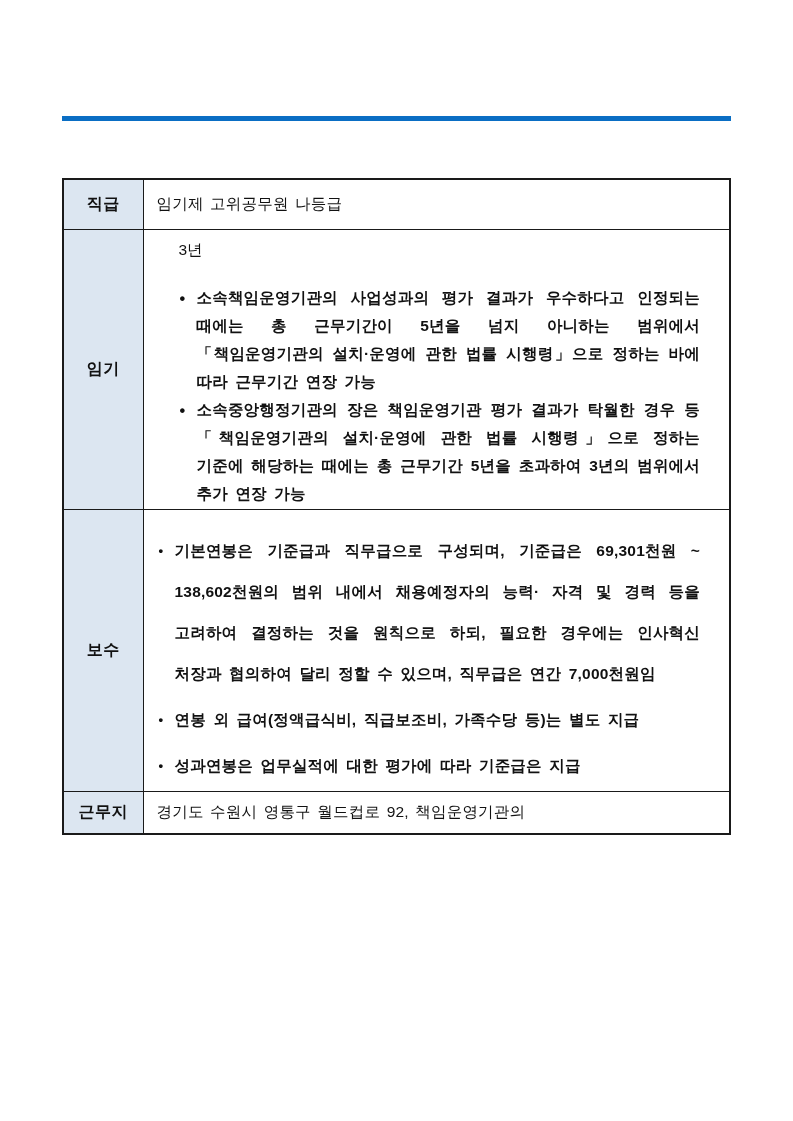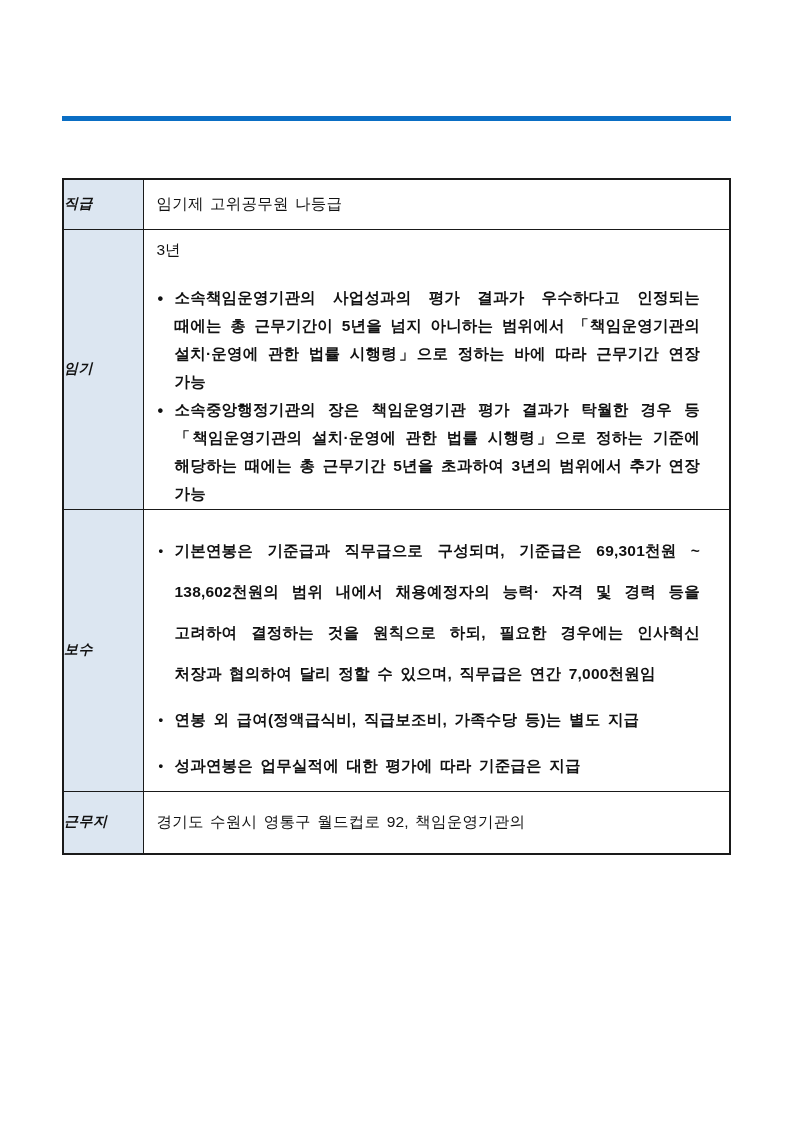--- a/index.html
+++ b/index.html
@@ -43,39 +43,38 @@
     font-size:15.5px;
   }
   .doc-table td{
     border:1px solid var(--border-dark);
     vertical-align:middle;
     overflow:hidden;
   }
   td.hdr{
     width:80px;
     background:var(--header-cell-bg);
-    text-align:left;
+    text-align:center;
     font-weight:bold;
-    font-size:14px;
+    font-size:16px;
     letter-spacing:.5px;
-    font-style:italic;
   }
   td.val{
     padding:0 29px 0 13px;
     word-break:keep-all;
   }
   tr.r-jikgeup{height:50px;}
   tr.r-imgi{height:280px;}
   tr.r-bosu{height:213px;}
-  tr.r-worksite{height:63px;}
+  tr.r-worksite{height:43px;}
 
   tr.r-imgi td.val,
   tr.r-bosu td.val{vertical-align:top;}
 
-  .imgi-body{padding-top:10px;}
+  .imgi-body{padding-top:10px;margin-left:22px;}
   .intro{line-height:20px;margin-bottom:24px;}
 
   ul.bullets{list-style:none;}
   ul.bullets li{
     position:relative;
     padding-left:18px;
     text-align:justify;
     word-spacing:3px;
     letter-spacing:.2px;
     word-break:keep-all;

